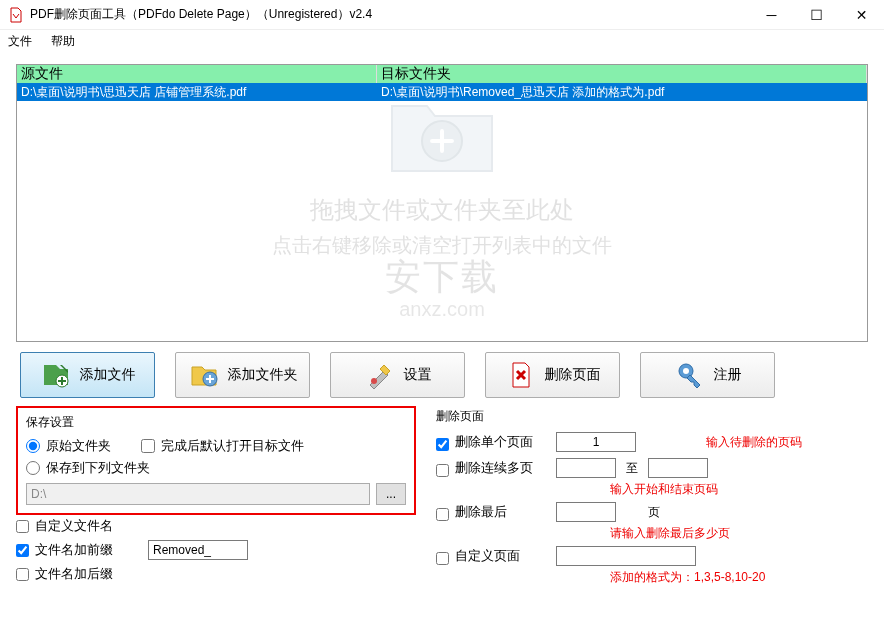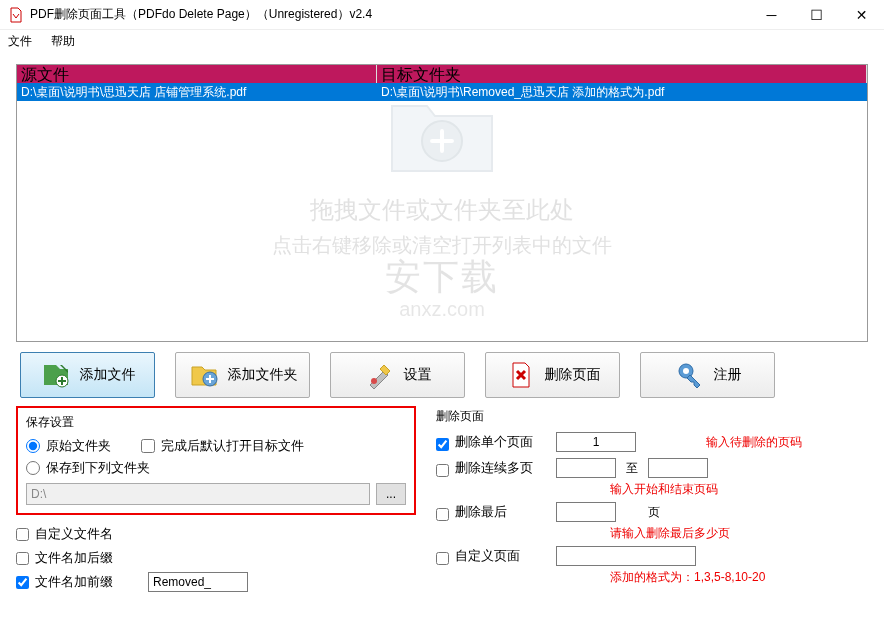--- a/index.html
+++ b/index.html
@@ -11,21 +11,21 @@
 .titlebar-btns { display: flex; }
 .tbtn { width: 45px; height: 30px; display: flex; align-items: center; justify-content: center; font-size: 14px; color: #000; cursor: pointer; }
 
 .menubar { height: 22px; background: #fff; display: flex; align-items: center; padding-left: 8px; gap: 19px; }
 .menu-item { font-size: 12px; cursor: pointer; }
 
 .content { padding: 12px 16px 10px 16px; }
 
 .file-area { border: 1px solid #999; height: 278px; background: #fff; position: relative; overflow: hidden; }
 .file-header { display: flex; height: 18px; }
-.file-header > div { padding: 0 4px; font-size: 16px; background: #be185d; border-right: 1px solid #ddd; }
+.file-header > div { padding: 0 4px; font-size: 14px; background: #86efac; border-right: 1px solid #ddd; }
 .file-header .col1 { width: 360px; }
 .file-header .col2 { flex: 1; }
 .file-row { display: flex; background: #0078d7; color: #fff; height: 18px; line-height: 18px; font-size: 12px; }
 .file-row .col1 { width: 360px; padding: 0 4px; white-space: nowrap; overflow: hidden; }
 .file-row .col2 { flex: 1; padding: 0 4px; white-space: nowrap; overflow: hidden; }
 
 .watermark { position: absolute; top: 38%; left: 50%; transform: translate(-50%, -50%); text-align: center; opacity: 0.35; pointer-events: none; }
 .wm-circle { width: 120px; height: 100px; margin: 0 auto 10px; position: relative; }
 .wm-circle svg { width: 100%; height: 100%; }
 .wm-text1 { font-size: 24px; color: #aaa; font-weight: 400; margin-top: 13px; }
@@ -47,21 +47,21 @@
 .group-title { font-size: 12px; margin-bottom: 4px; }
 
 .radio-row, .check-row { display: flex; align-items: center; gap: 6px; height: 22px; font-size: 13px; }
 .radio-row input, .check-row input { width: 14px; height: 14px; }
 .inline { display: flex; gap: 30px; align-items: flex-start; }
 
 .path-row { display: flex; gap: 6px; margin-top: 4px; }
 .path-input { flex: 1; height: 22px; border: 1px solid #ababab; background: #f0f0f0; color: #888; padding: 0 4px; font-size: 12px; }
 .path-btn { width: 30px; height: 22px; background: #e1e1e1; border: 1px solid #adadad; cursor: pointer; font-size: 12px; }
 
-.name-opts { margin-top: 8px; }
+.name-opts { margin-top: 0; }
 .name-row { display: flex; align-items: center; gap: 12px; height: 22px; margin-bottom: 2px; }
 .name-row .lbl { width: 120px; display: flex; align-items: center; gap: 6px; font-size: 13px; }
 .name-input { width: 100px; height: 20px; border: 1px solid #7a7a7a; padding: 0 4px; font-size: 12px; }
 
 .del-group { padding: 2px 0 0 4px; }
 .del-row { display: flex; align-items: center; height: 26px; gap: 10px; font-size: 13px; }
 .del-row .ck { display: flex; align-items: flex-end; gap: 6px; width: 110px; }
 .del-row .hint { color: #e00; font-size: 12px; }
 .num-input { width: 80px; height: 20px; border: 1px solid #7a7a7a; text-align: center; font-size: 12px; }
 .range-label { font-size: 12px; }
@@ -198,30 +198,30 @@
 
       <div class="name-opts">
         <div class="name-row">
           <label class="lbl">
             <input type="checkbox" style="">
             <span>自定义文件名</span>
           </label>
         </div>
         <div class="name-row">
           <label class="lbl">
-            <input type="checkbox" style="">
-            <span>文件名加后缀</span>
-          </label>
+            <input type="checkbox" checked="" style="">
+            <span>文件名加前缀</span>
+          </label>
+          <input class="name-input" value="Removed_" style="">
         </div>
         <div class="name-row">
           <label class="lbl">
-            <input type="checkbox" checked="" style="">
-            <span>文件名加前缀</span>
-          </label>
-          <input class="name-input" value="Removed_" style="">
+            <input type="checkbox" style="">
+            <span>文件名加后缀</span>
+          </label>
         </div>
       </div>
     </div>
 
     <div class="right-col">
       <div class="del-group">
         <div class="group-title">删除页面</div>
 
         <div class="del-row">
           <label class="ck">

